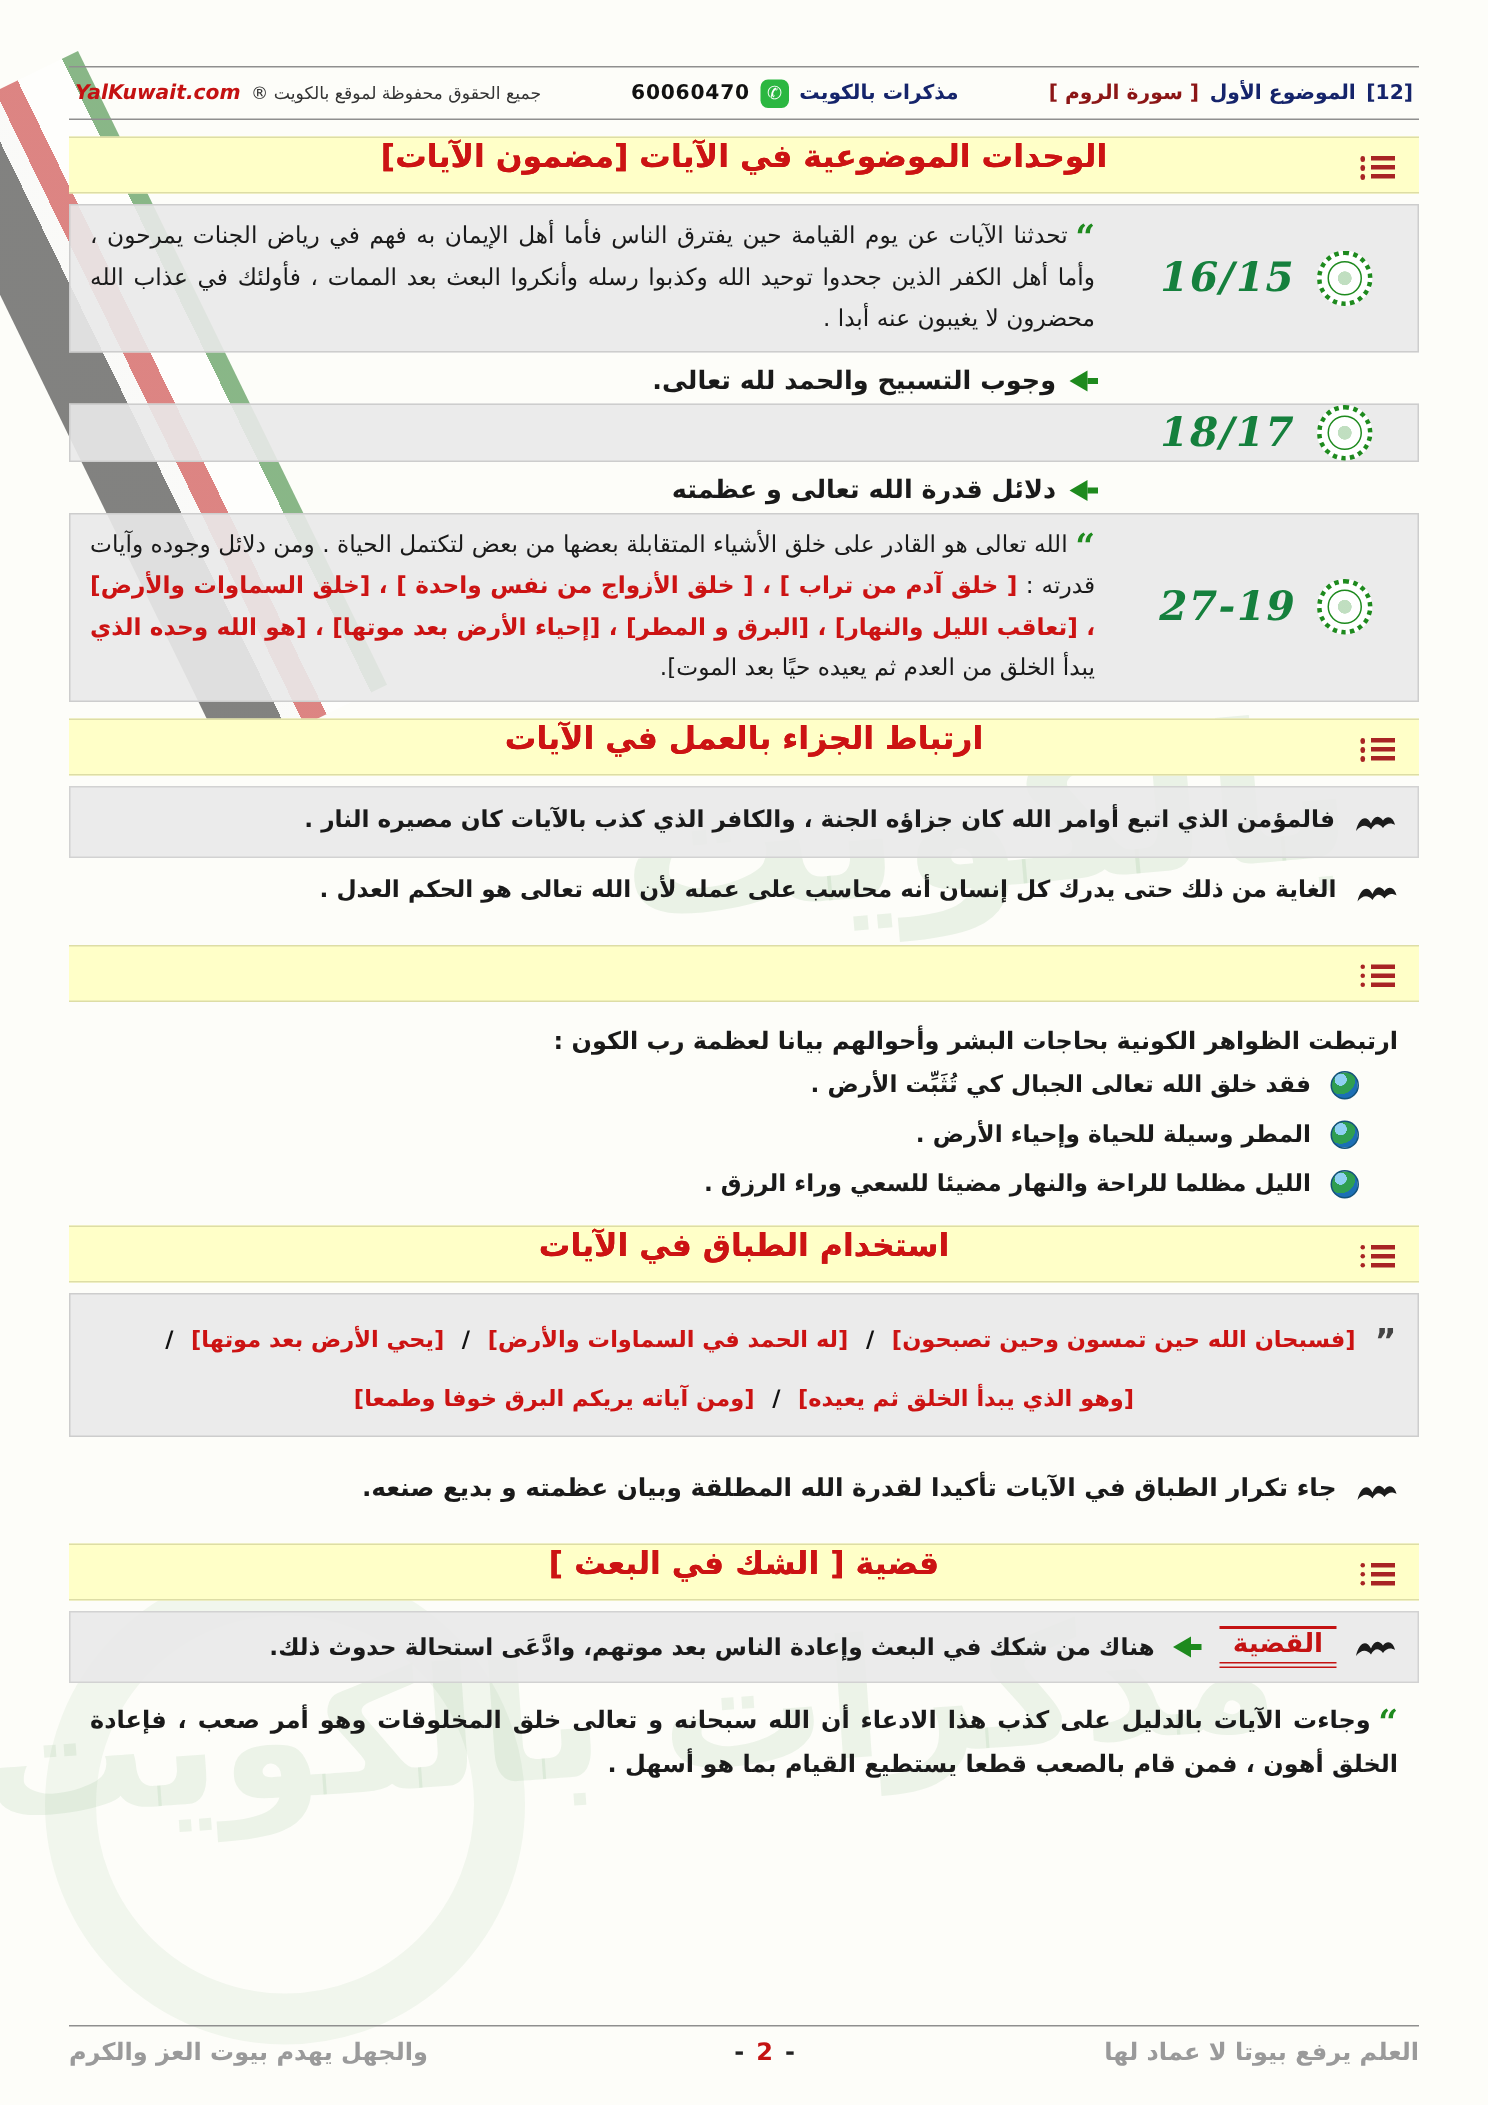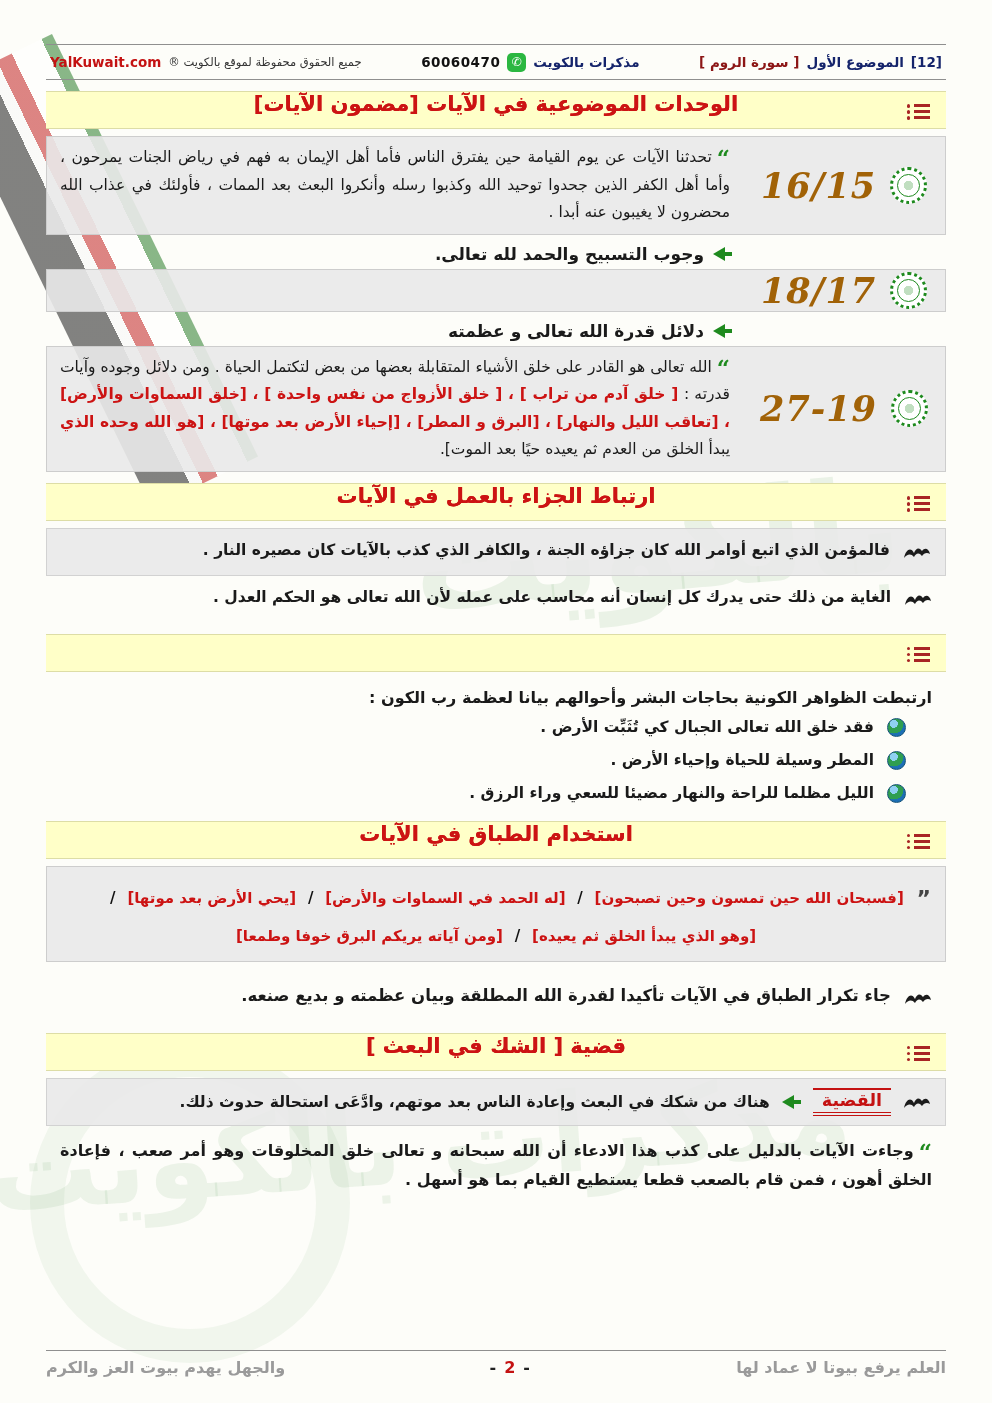--- a/index.html
+++ b/index.html
@@ -32,21 +32,21 @@
   .hdr-group { display:flex; align-items:center; gap:7px; }
   .pagenum { color:#15246b; }
   .topic   { color:#15246b; }
   .surah   { color:#8c1616; }
   .brand   { color:#15246b; }
   .wa-icon {
     width:19px; height:19px; border-radius:5px; background:#2bb741; color:#fff;
     display:inline-flex; align-items:center; justify-content:center; font-size:12px;
   }
   .phone { direction:ltr; color:#111; letter-spacing:.5px; }
-  .site { color:#c41212; }
+  .site { color:#c41212;font-style:italic; }
   .copyright { font-size:11.5px; font-weight:normal; color:#333; }
 
   
   .section-bar {
     position:relative; margin:11px 0 7px; height:38px;
     background:#ffffc8; border-top:1px solid #ddddA6; border-bottom:1px solid #ddddA6;
     display:flex; align-items:flex-start; justify-content:center;
   }
   .bar-title { color:#cc1313; font-weight:bold; font-size:21px; text-shadow:0 0 .4px #cc1313; }
   .list-icon { position:absolute; right:16px; top:11px; width:24px; height:17px; }
@@ -71,21 +71,21 @@
     background:rgba(233,233,233,0.90); border:1px solid #cdcdcd;
   }
   .gutter { width:202px; flex-shrink:0; display:flex; align-items:center; justify-content:center; gap:14px; }
   .medallion { width:37px; height:37px; border-radius:50%; border:3px dotted #1e8a1e; background:#fff; position:relative; flex-shrink:0; }
   .medallion::after {
     content:""; position:absolute; inset:4px; border-radius:50%; border:1px solid #1e8a1e;
     background:radial-gradient(circle, rgba(30,138,30,.28) 0 30%, transparent 32%);
   }
   .verse-num {
     font-family:"DejaVu Serif", serif; font-style:italic; font-weight:bold;
-    color:#a16207; font-size:35px; letter-spacing:1px; direction:ltr;
+    color:#15803d; font-size:27px; letter-spacing:1px; direction:ltr;
   }
   .para { flex:1; padding:7px 13px; font-size:15.5px; line-height:1.78; text-align:justify; }
   .quote-icon { font-family:"DejaVu Serif", serif; color:#1e8a1e; font-size:23px; font-weight:bold; line-height:0; vertical-align:-4px; margin-left:5px; }
   .red-text { color:#cc1313; font-weight:bold; }
 
   
   .orn-line { display:flex; align-items:flex-start; gap:13px; padding:8px 14px; font-size:15.5px; font-weight:bold; line-height:1.7; }
   .orn-line.gray { background:rgba(233,233,233,0.90); border:1px solid #d2d2d2; }
   .bird-icon { flex-shrink:0; margin-top:4px; }
 

